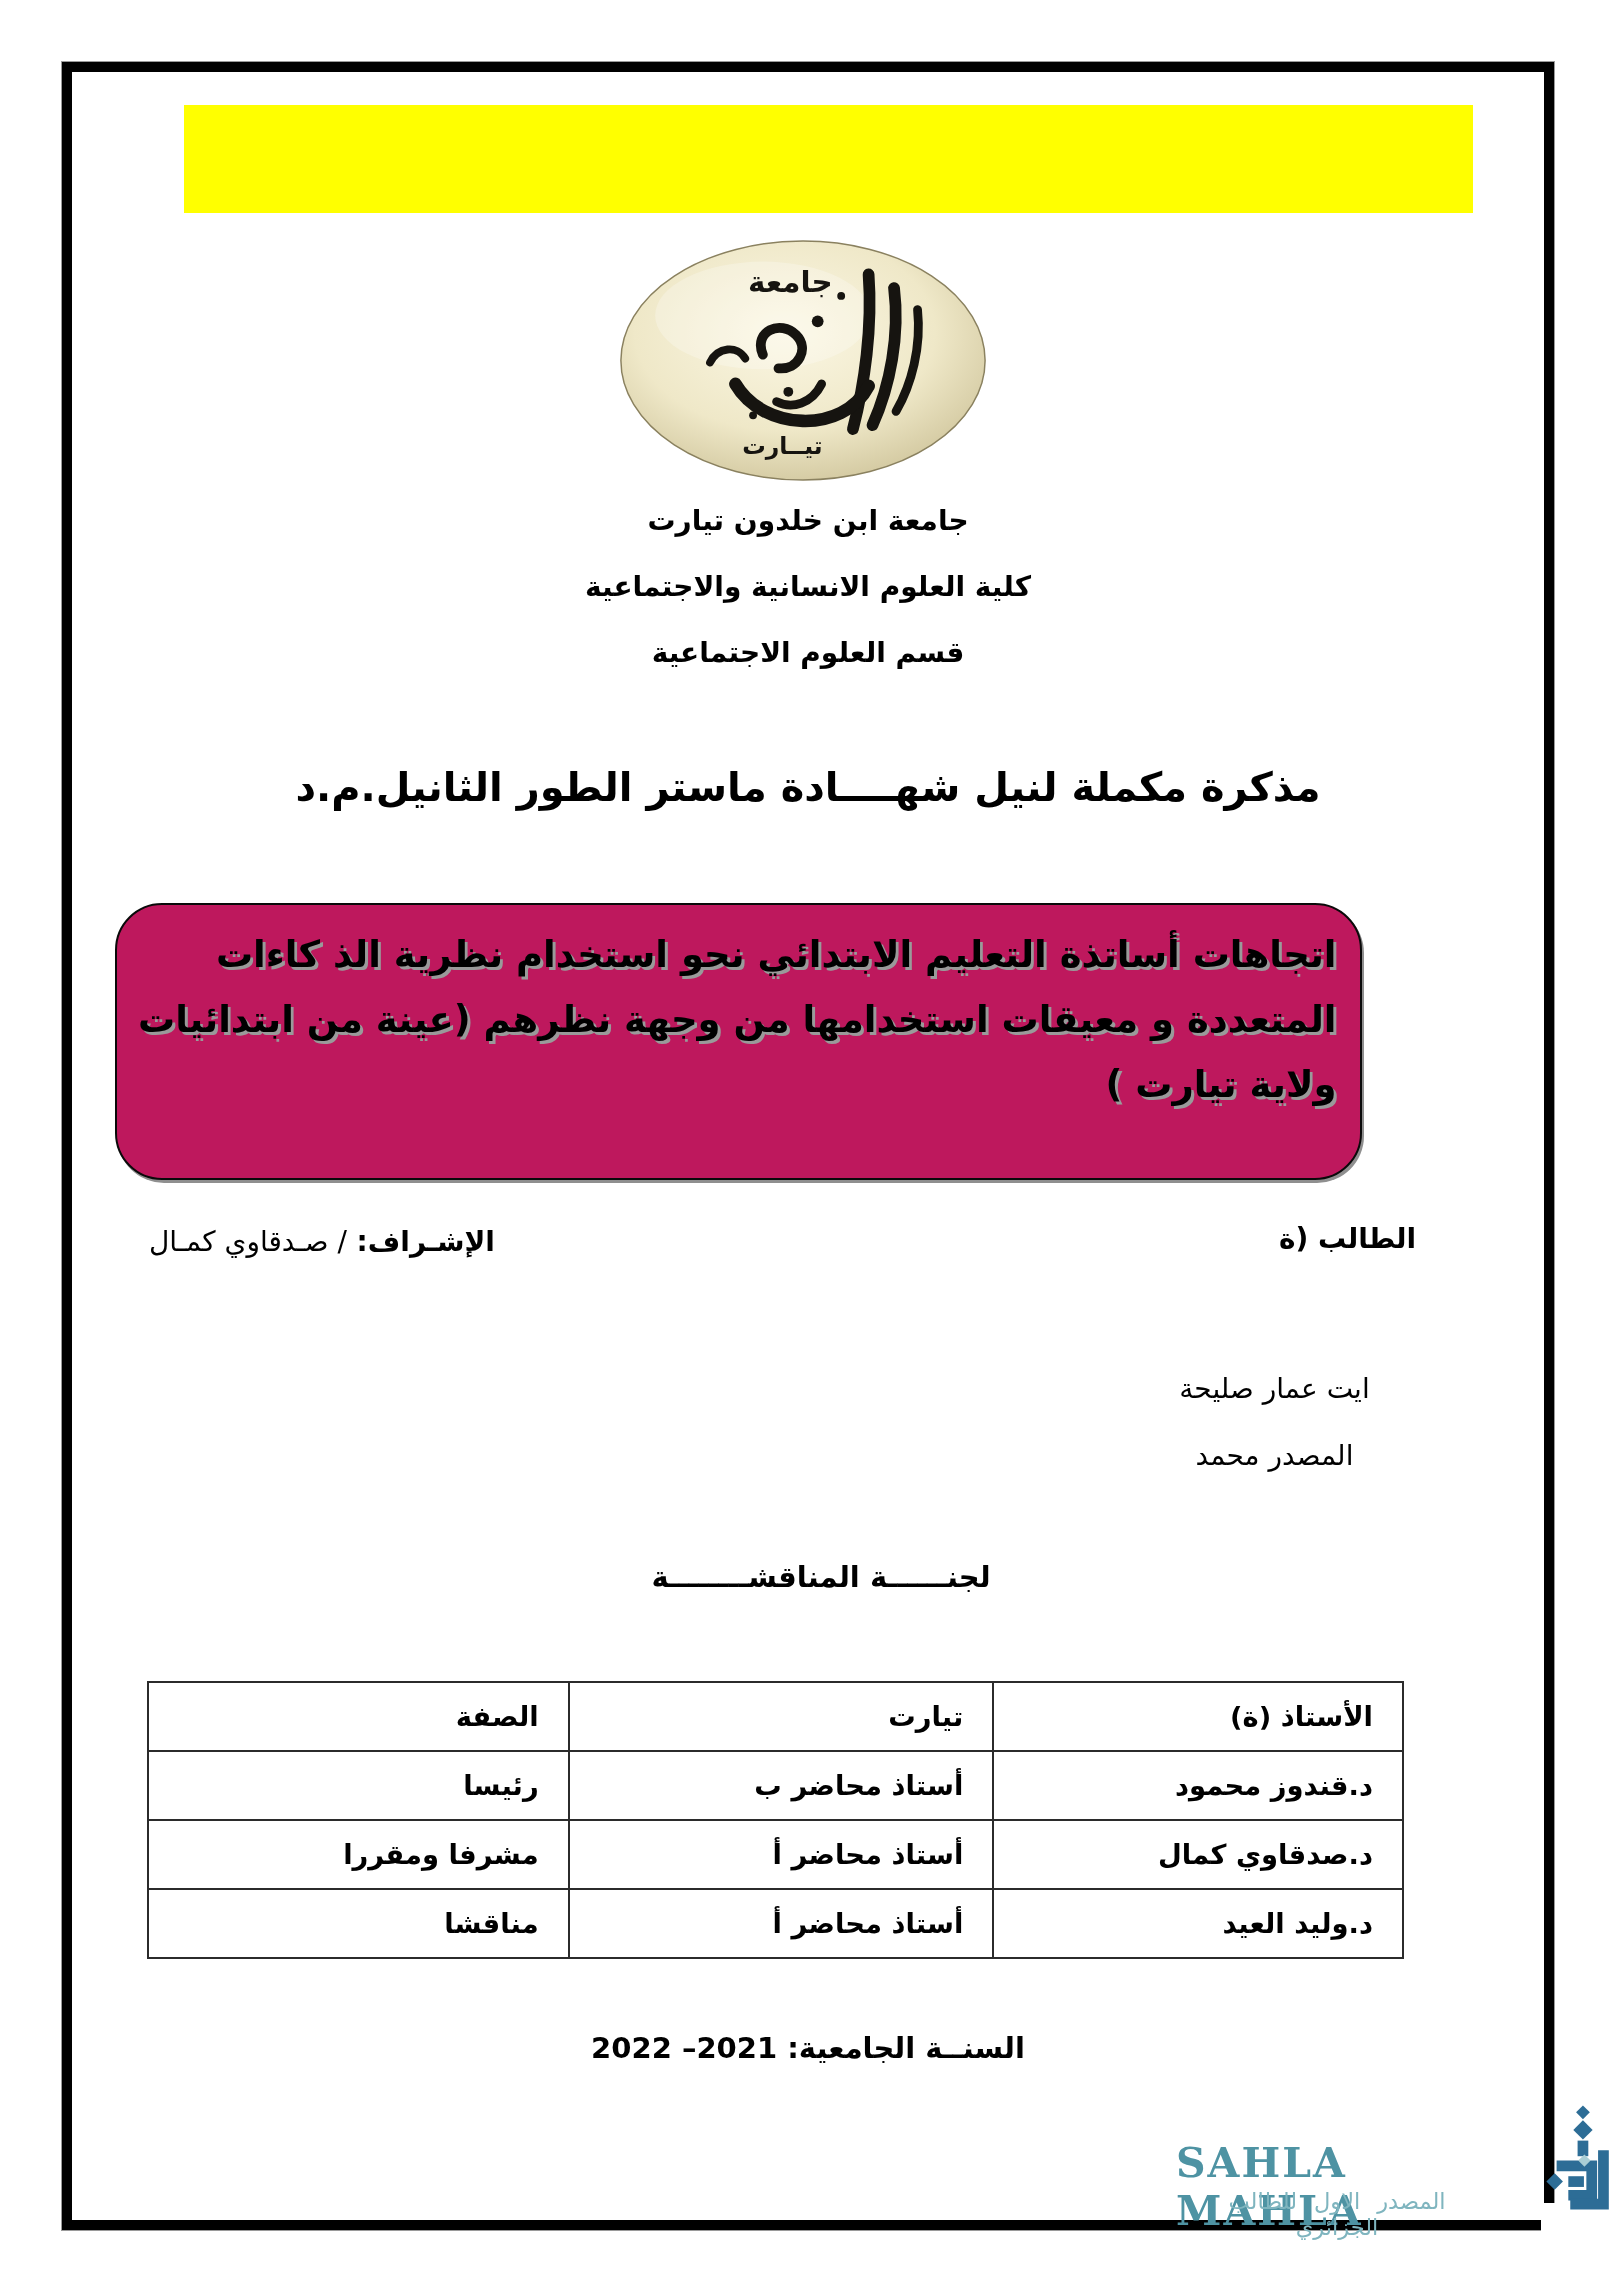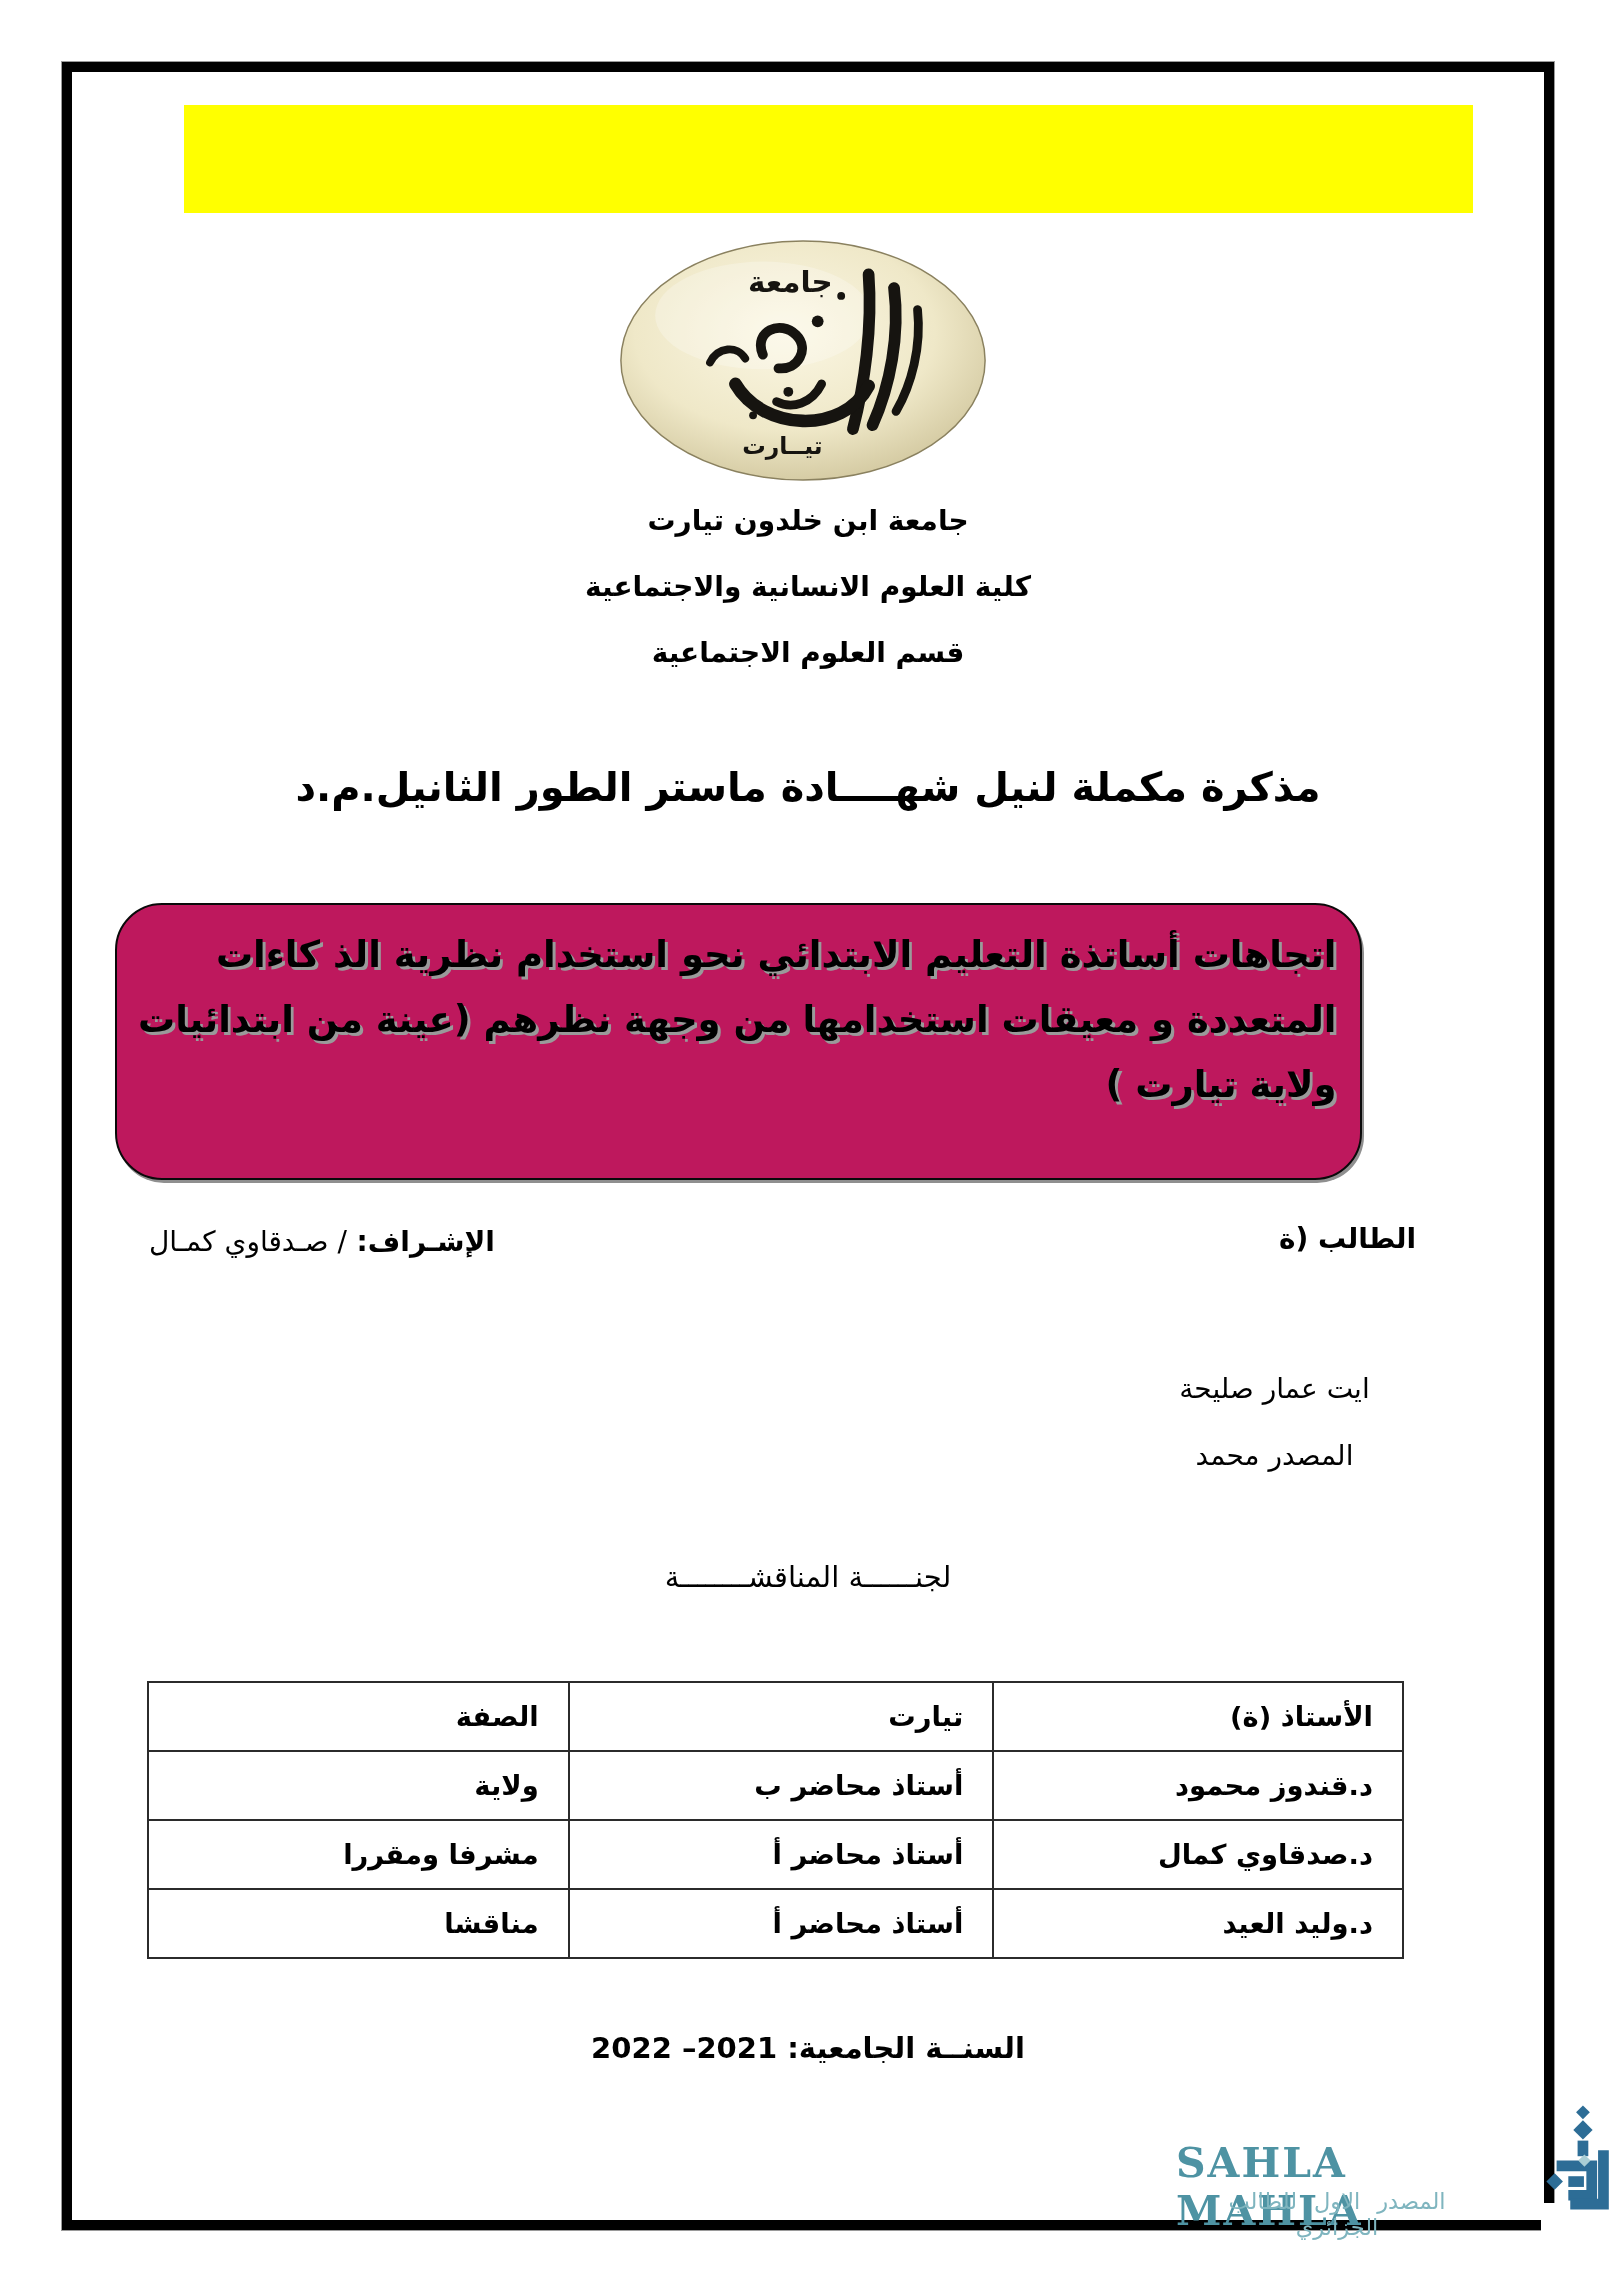--- a/index.html
+++ b/index.html
@@ -43,21 +43,21 @@
     background:#be185d;z-index:2;
   }
   .student-label{left:1279px;top:1222px;font-size:28px;font-weight:bold;z-index:2;}
   .supervision{left:149px;top:1225px;font-size:28px;z-index:2;}
   .students{
     left:1157px;top:1355px;width:235px;text-align:center;
     font-size:28px;line-height:67px;z-index:2;
   }
   .committee-heading{
     left:62px;width:1492px;top:1560px;text-align:center;
-    font-size:29px;font-weight:normal;z-index:2;
+    font-size:29px;font-weight:bold;z-index:2;padding-left:13px;
   }
   .committee-table{
     left:147px;top:1681px;width:1257px;
     border-collapse:collapse;font-size:27.4px;font-weight:bold;z-index:2;
   }
   .committee-table td{
     border:2px solid #2b2b2b;height:67px;
     text-align:right;padding:0 29px 0 5.9px;vertical-align:middle;
   }
   col.c1{width:410px;} col.c2{width:425px;} col.c3{width:421px;}
@@ -156,21 +156,21 @@
       </colgroup>
     <tbody>
       <tr>
         <td>الأستاذ (ة)</td>
         <td>تيارت</td>
         <td>الصفة</td>
       </tr>
       <tr>
         <td>د.قندوز محمود</td>
         <td>أستاذ محاضر ب</td>
-        <td>ولاية</td>
+        <td>رئيسا</td>
       </tr>
       <tr>
         <td>د.صدقاوي كمال</td>
         <td>أستاذ محاضر أ</td>
         <td>مشرفا ومقررا</td>
       </tr>
       <tr>
         <td>د.وليد العيد</td>
         <td>أستاذ محاضر أ</td>
         <td>مناقشا</td>

